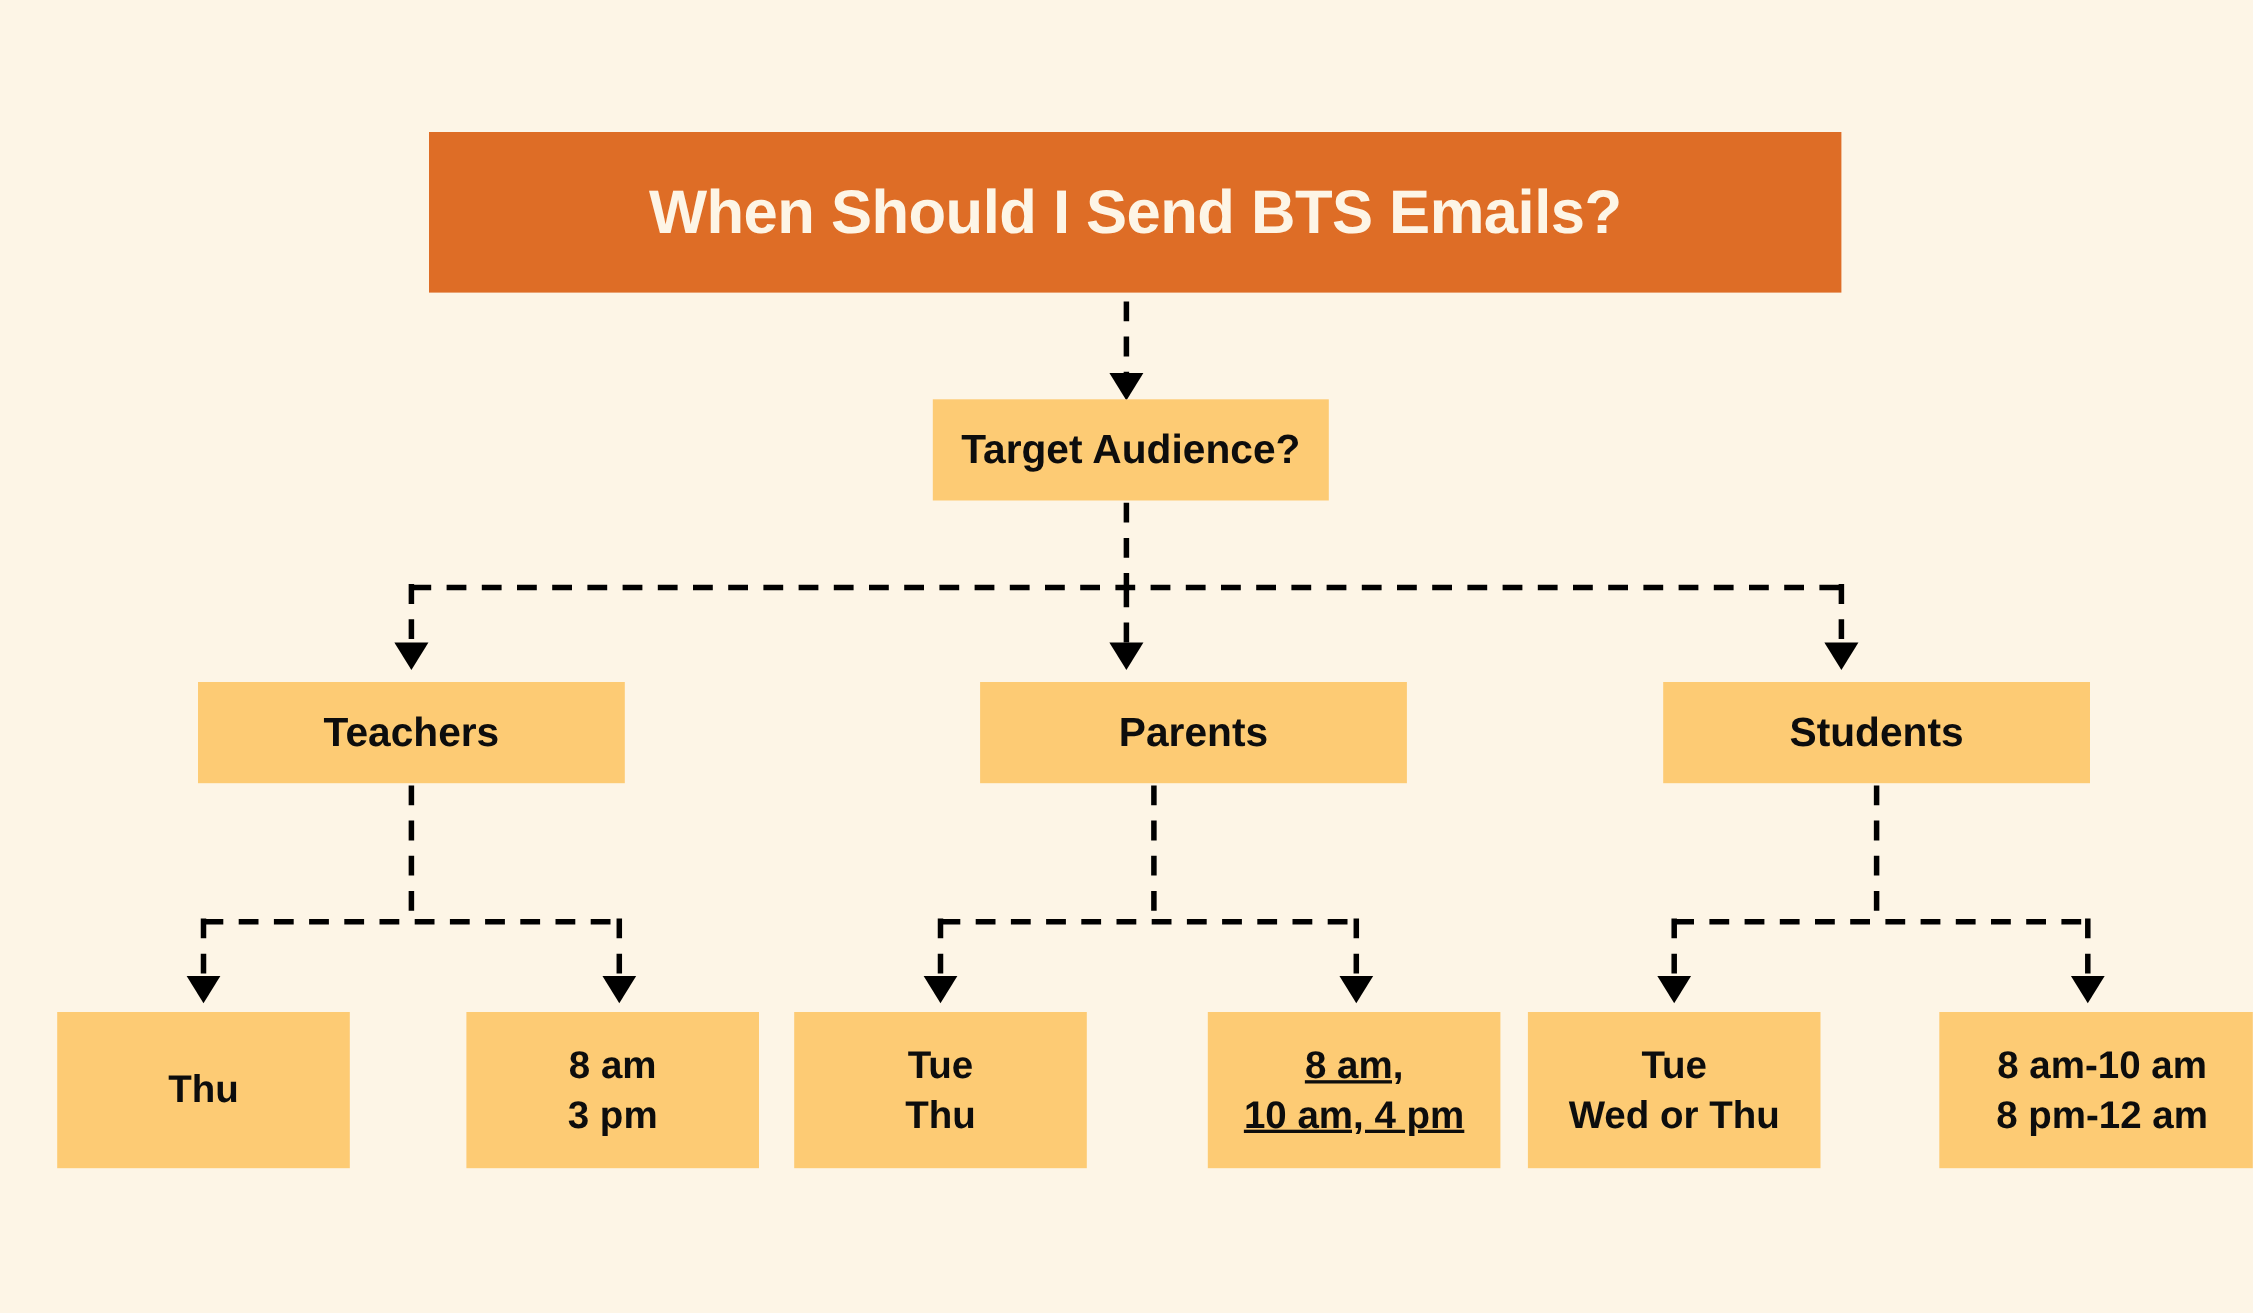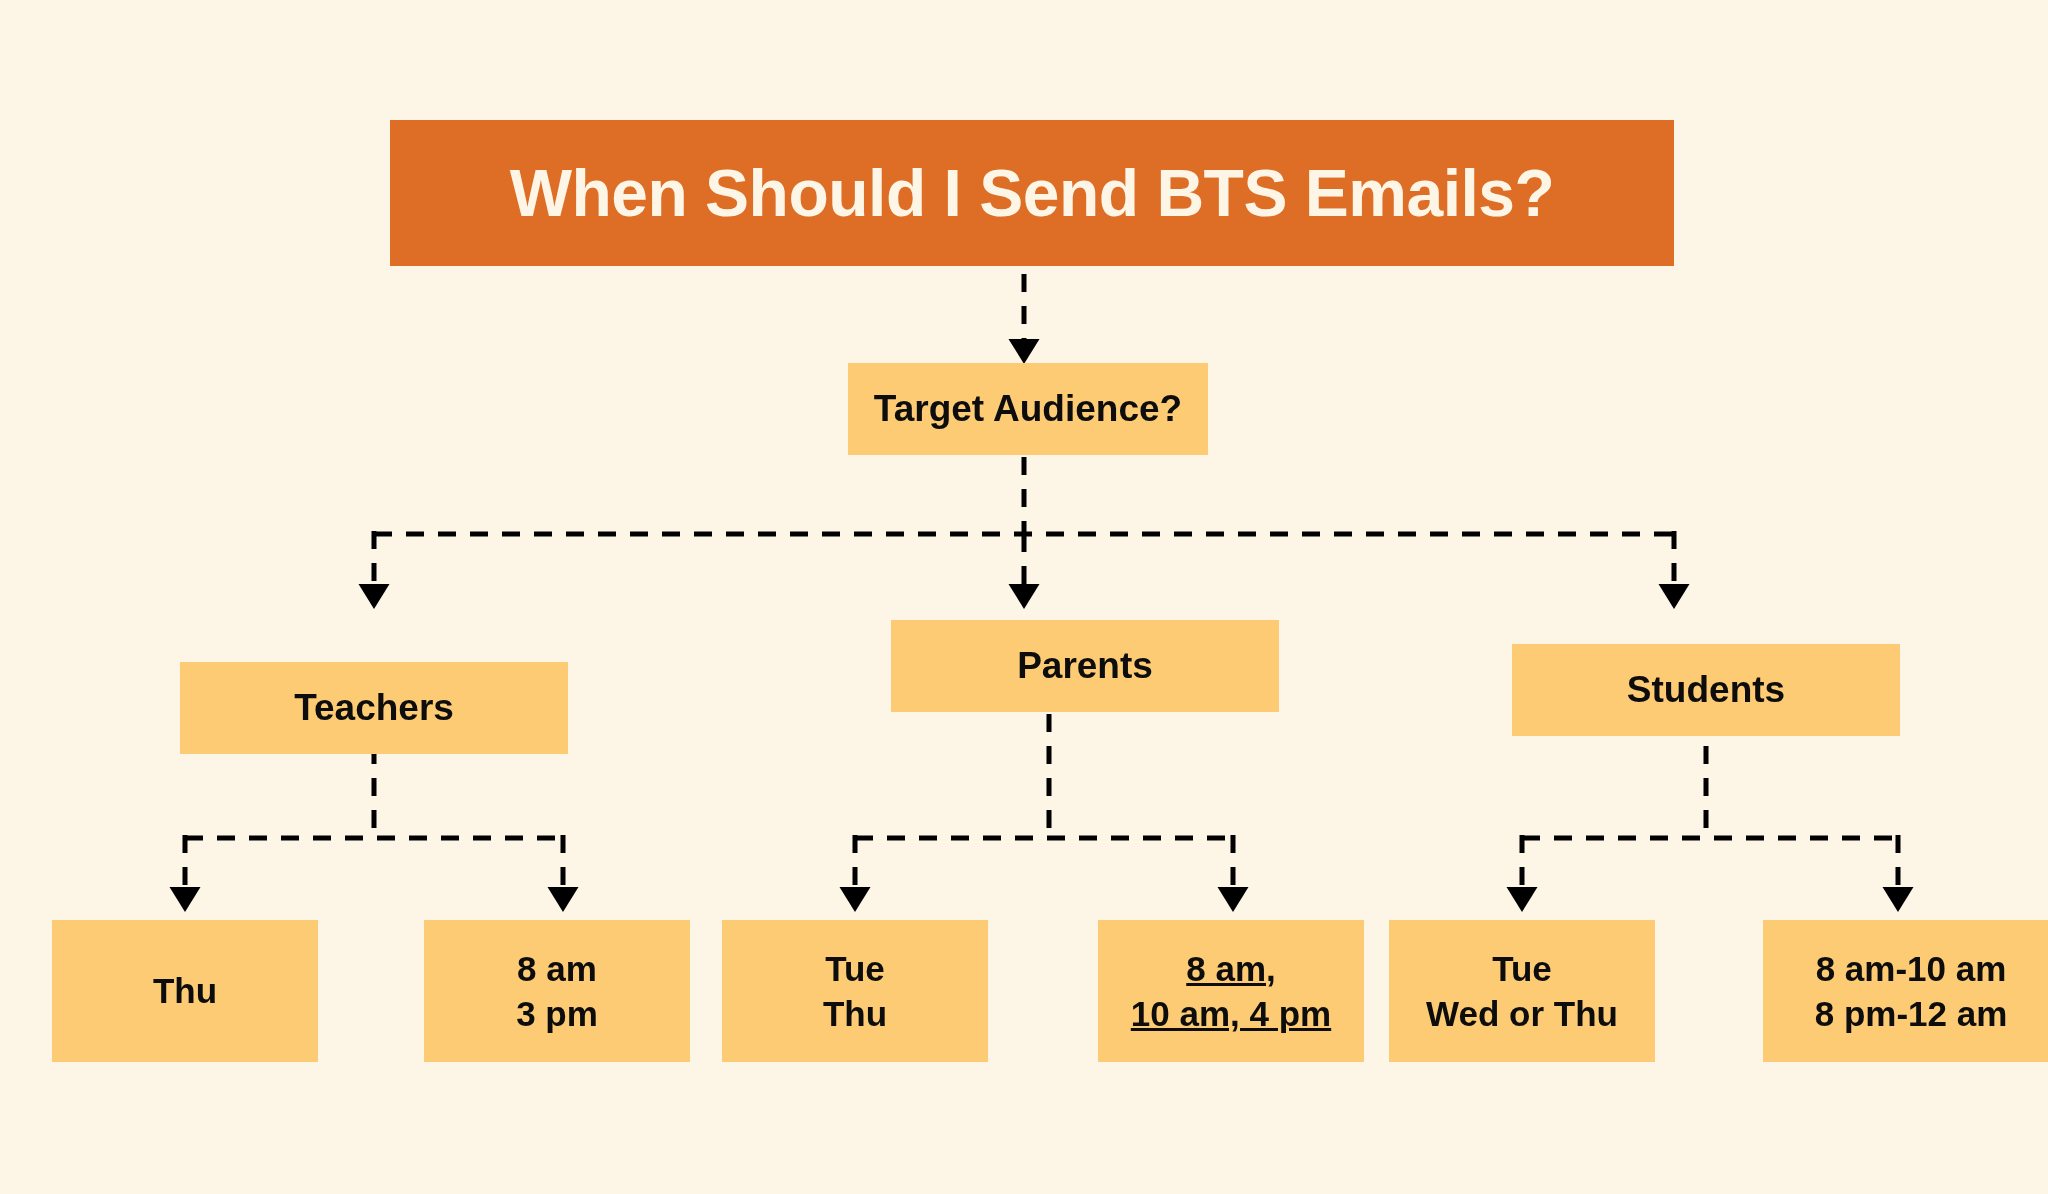--- a/index.html
+++ b/index.html
@@ -45,21 +45,21 @@
 
   #title-banner {
     left: 390px;
     top: 120px;
     width: 1284px;
     height: 146px;
     background: #DE6D26;
   }
   #title-banner .title-text {
     color: #FDF5E6;
-    font-size: 66px;
+    font-size: 56px;
     font-weight: bold;
     letter-spacing: -0.5px;
     line-height: 1;
     white-space: nowrap;
   }
 
   .amber {
     background: #FDCB74;
     color: #0D0D0D;
     font-weight: bold;
@@ -72,23 +72,23 @@
     height: 92px;
     font-size: 37px;
   }
 
   .audience {
     top: 620px;
     width: 388px;
     height: 92px;
     font-size: 37px;
   }
-  #node-teachers { left: 180px; margin-top: 42px; }
+  #node-teachers { left: 180px; }
   #node-parents  { left: 891px; }
-  #node-students { left: 1512px; margin-top: 24px; }
+  #node-students { left: 1512px; }
 
   .leaf {
     top: 920px;
     height: 142px;
     font-size: 35px;
     line-height: 1.3;
     padding: 0 10px;
   }
   .leaf .leaf-lines { width: 100%; }
   .leaf .line { display: block; white-space: nowrap; }

